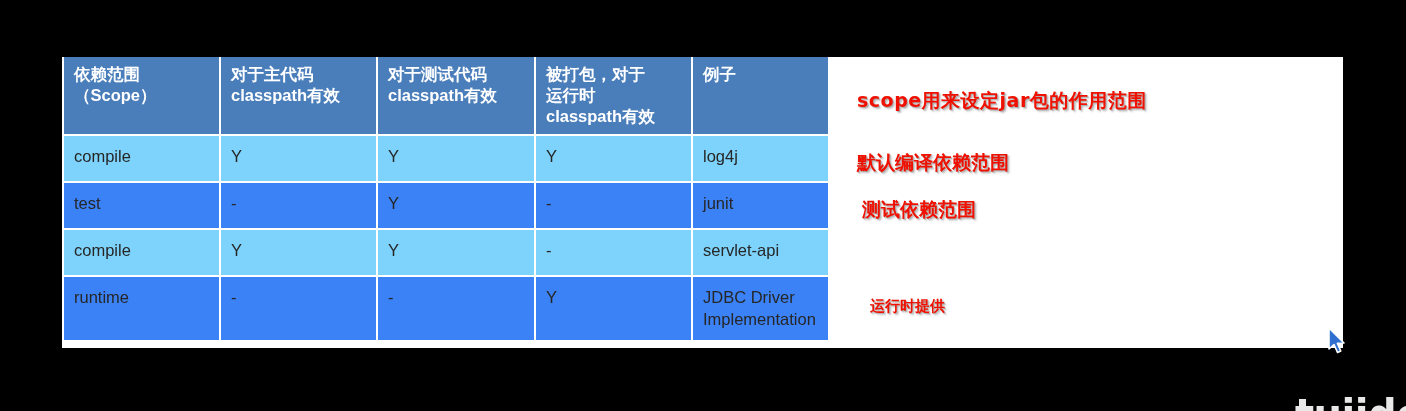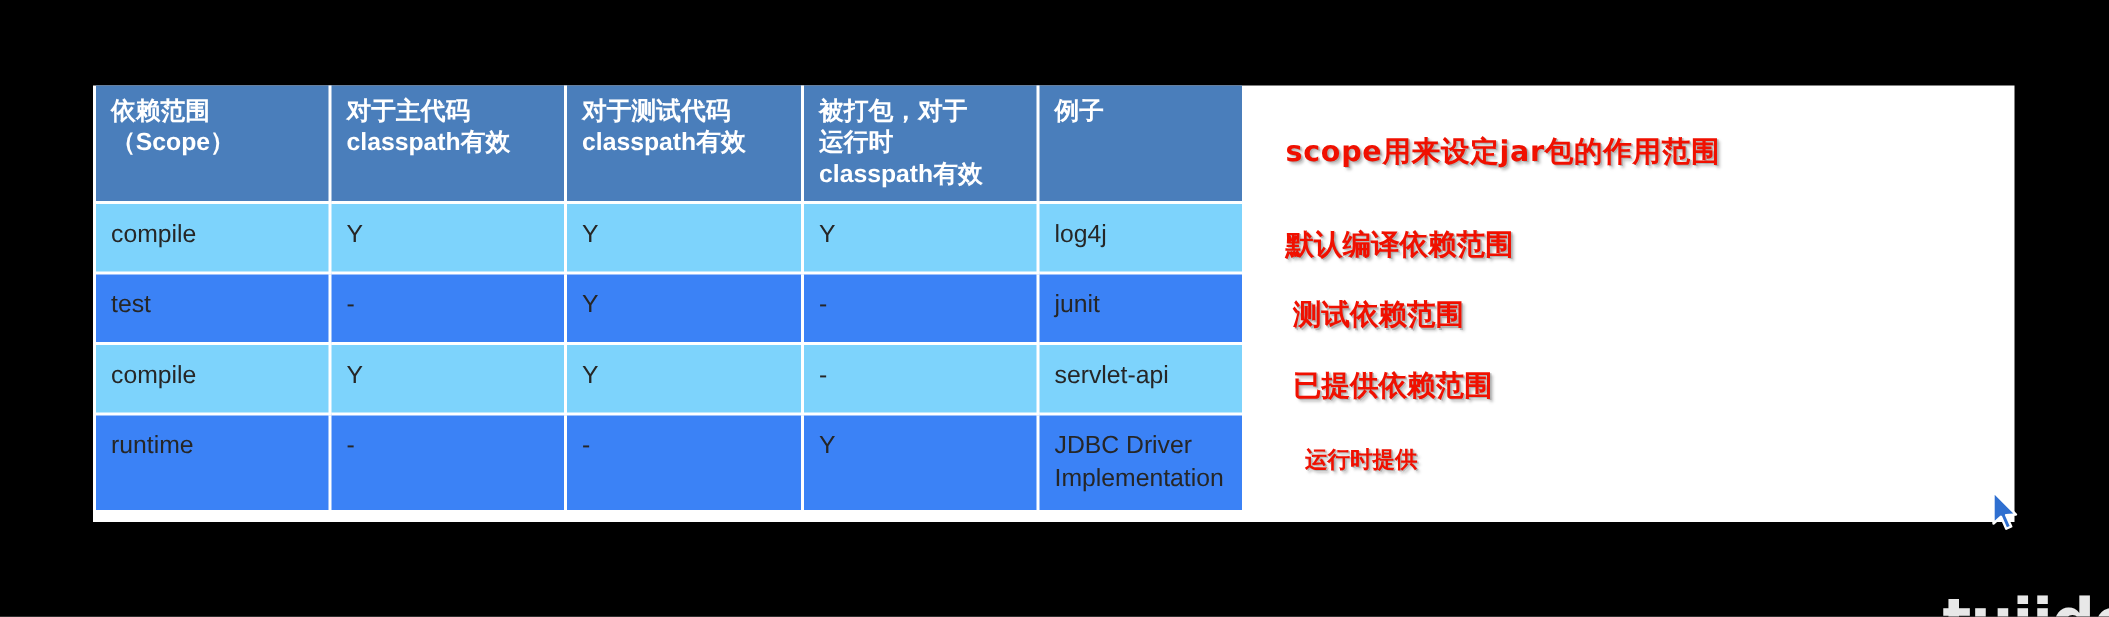--- a/index.html
+++ b/index.html
@@ -178,21 +178,20 @@
           <td>Y</td>
           <td style="white-space: pre-line;">JDBC Driver
 Implementation</td>
         </tr>
       </tbody>
     </table>
 
     <div class="note" id="note-1">默认编译依赖范围</div>
     <div class="note" id="note-0">scope用来设定jar包的作用范围</div>
     <div class="note" id="note-2">测试依赖范围</div>
-    <div class="note" id="note-3">已提供依赖范围</div>
     <div class="note" id="note-4">运行时提供</div>
 
     <div id="watermark">tujidelv</div>
   </div>
 
   <svg id="cursor" viewBox="0 0 20 30" xmlns="http://www.w3.org/2000/svg">
     <path d="M2,1 L2,22 L7,17.5 L10.5,25.5 L13.8,24 L10.4,16.4 L17,16 Z" fill="#2f6fd0" stroke="#ffffff" stroke-width="1.6" stroke-linejoin="round"></path>
   </svg>
 
 </div>

